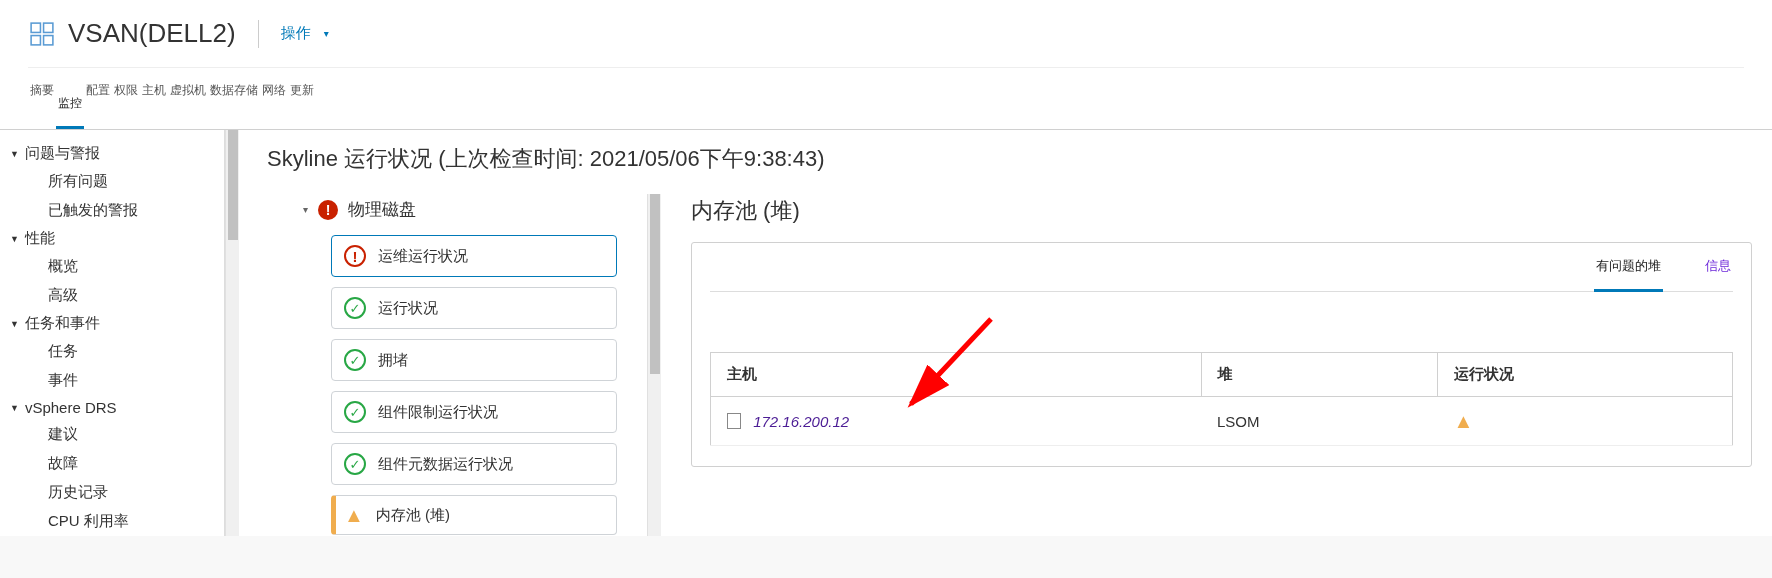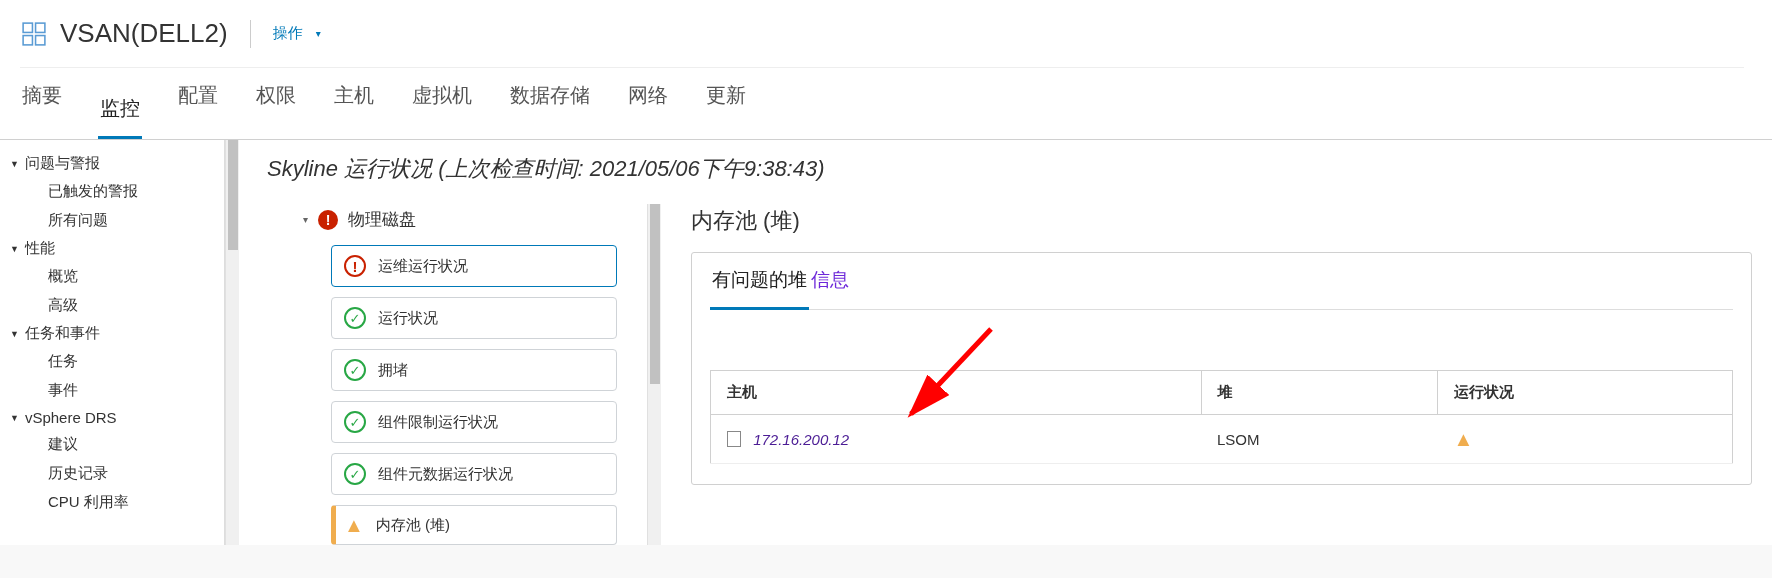--- a/index.html
+++ b/index.html
@@ -5,21 +5,21 @@
   * { box-sizing: border-box; }
   body {
     margin: 0;
     font-family: "Segoe UI", "Microsoft YaHei", Arial, sans-serif;
     font-size: 14px;
     color: #333;
     background: #f8f8f8;
     width: 1772px;
   }
   .header {
-    padding: 18px 28px 0 20px;
+    padding: 18px 28px 0 28px;
     background: #fff;
     border-bottom: 1px solid #d0d0d0;
   }
   .title-row {
     display: flex;
     align-items: center;
     gap: 12px;
     padding-bottom: 18px;
     border-bottom: 1px solid #eee;
   }
@@ -39,23 +39,22 @@
     color: #0079b8;
     font-size: 15px;
     cursor: pointer;
     display: flex;
     align-items: center;
     gap: 13px;
   }
   .actions-link .chev { font-size: 10px; }
   .tabs {
     display: flex;
-    gap: 34px;
     padding-top: 14px;
-    font-size: 20px;
+    font-size: 12px;
   }
   .tab {
     padding: 0 2px 14px 2px;
     color: #555;
     cursor: pointer;
   }
   .tab.active {
     color: #222;
     border-bottom: 3px solid #0079b8;
     margin-top: 13px;
@@ -88,21 +87,20 @@
     flex: 1;
     padding: 14px 0 0 28px;
     display: flex;
     flex-direction: column;
   }
   .content-title {
     font-size: 22px;
     font-weight: 400;
     color: #333;
     padding-bottom: 14px;
-    font-style: italic;
   }
   .inner-cols {
     display: flex;
     gap: 30px;
     flex: 1;
     padding-top: 6px;
     padding-left: 30px;
   }
   .mid-col {
     width: 320px;
@@ -185,22 +183,24 @@
     font-weight: 400;
     padding: 2px 0 16px 0;
   }
   .panel {
     border: 1px solid #d0d0d0;
     border-radius: 3px;
     padding: 14px 18px 20px 18px;
   }
   .sub-tabs {
     display: flex;
-    font-size: 19px;
+    gap: 40px;
+    font-size: 13px;
     border-bottom: 1px solid #ddd;
+    justify-content: flex-end;
   }
   .sub-tab {
     padding: 0 2px 14px 2px;
     color: #6d28d9;
     cursor: pointer;
   }
   .sub-tab.active {
     color: #222;
     border-bottom: 3px solid #0079b8;
     margin-bottom: -1px;
@@ -270,39 +270,40 @@
       <div class="tab">更新</div>
     </div>
 </div>
 
 <div class="body">
   <div class="sidebar" id="sidebar">
       <div class="sb-group-title">
         <span class="sb-caret">▼</span>
         <span>问题与警报</span>
       </div>
+      <div class="sb-item">所有问题</div>
       <div class="sb-item">已触发的警报</div>
-      <div class="sb-item">所有问题</div>
       <div class="sb-group-title">
         <span class="sb-caret">▼</span>
         <span>性能</span>
       </div>
       <div class="sb-item">概览</div>
       <div class="sb-item">高级</div>
       <div class="sb-group-title">
         <span class="sb-caret">▼</span>
         <span>任务和事件</span>
       </div>
       <div class="sb-item">任务</div>
       <div class="sb-item">事件</div>
       <div class="sb-group-title">
         <span class="sb-caret">▼</span>
         <span>vSphere DRS</span>
       </div>
       <div class="sb-item">建议</div>
+      <div class="sb-item">故障</div>
       <div class="sb-item">历史记录</div>
       <div class="sb-item">CPU 利用率</div>
     </div>
 
   <div class="vertical-track">
     <div class="vertical-thumb"></div>
   </div>
 
   <div class="content">
     <div class="content-title">Skyline 运行状况 (上次检查时间: 2021/05/06下午9:38:43)</div>

